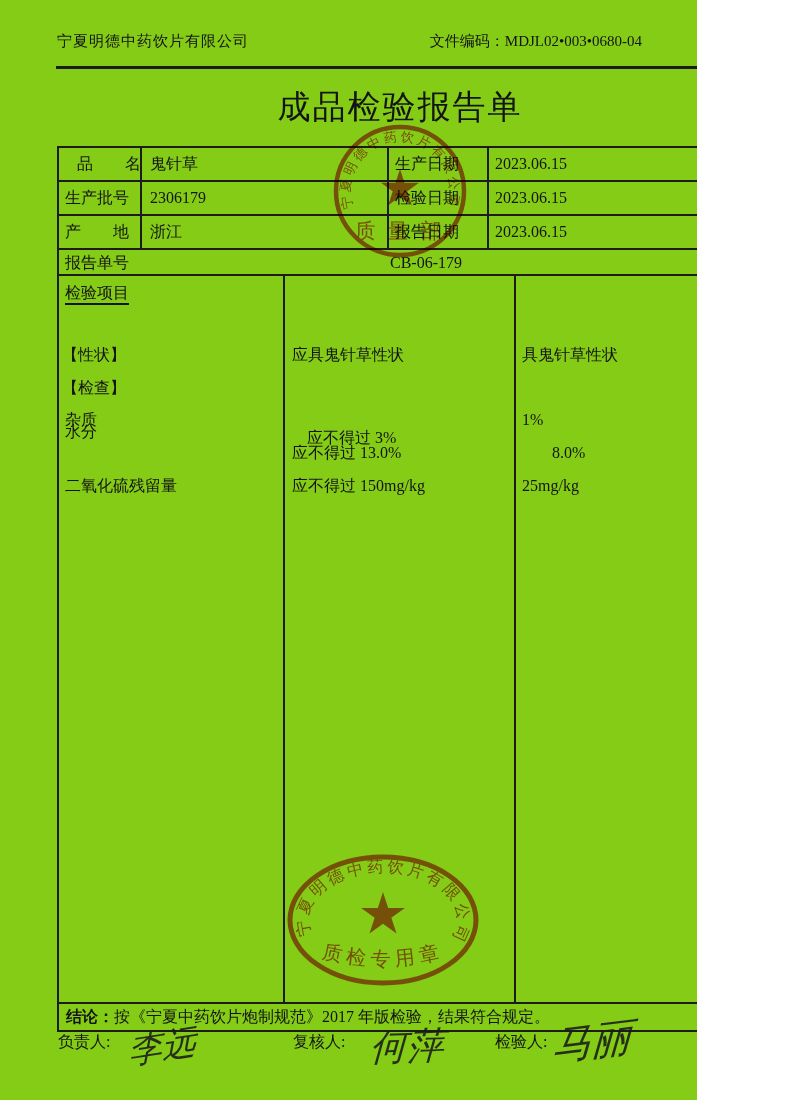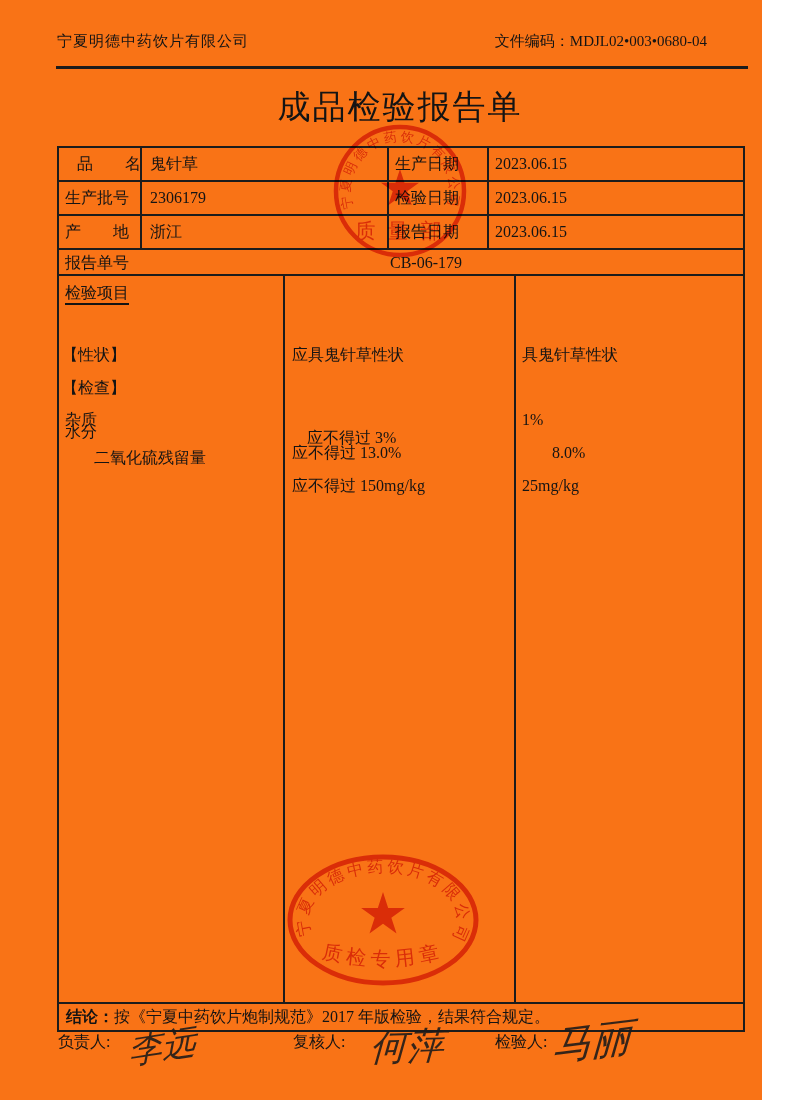--- a/index.html
+++ b/index.html
@@ -1,17 +1,17 @@
 <!DOCTYPE html>
 <html><head>
 <meta charset="utf-8">
 <style>
   html,body{margin:0;padding:0;background:#ffffff;}
   .page{
-    position:relative;width:762px;height:1100px;background:#f97316;overflow:hidden;
+    position:relative;width:697px;height:1100px;background:#84cc16;overflow:hidden;
     font-family:"Liberation Serif","DejaVu Serif",serif;color:#141414;
   }
   .hline{position:absolute;background:#1c1c1c;height:2px;}
   .vline{position:absolute;background:#1c1c1c;width:2px;}
   .txt{position:absolute;font-size:16px;line-height:1.2;white-space:pre;}
   .company{left:57px;top:32px;font-size:15px;letter-spacing:1px;}
   .doccode{right:55px;top:32px;font-size:15px;text-align:right;}
   .title{
     left:0;top:88px;width:800px;text-align:center;
     font-size:33px;font-weight:normal;letter-spacing:2px;
@@ -82,21 +82,21 @@
   <div class="txt" style="left:522px;top:378px;"></div>
 
   <div class="txt" style="left:65px;top:410px;">杂质</div>
   <div class="txt" style="left:307px;top:410px;margin-top:18px;">应不得过 3%</div>
   <div class="txt" style="left:522px;top:410px;">1%</div>
 
   <div class="txt" style="left:65px;top:422px;text-align:center;">水分</div>
   <div class="txt" style="left:292px;top:443px;">应不得过 13.0%</div>
   <div class="txt" style="left:552px;top:443px;">8.0%</div>
 
-  <div class="txt" style="left:65px;top:448px;margin-left:29px;">二氧化硫残留量</div>
+  <div class="txt" style="left:65px;top:476px;">二氧化硫残留量</div>
   <div class="txt" style="left:292px;top:476px;">应不得过 150mg/kg</div>
   <div class="txt" style="left:522px;top:476px;">25mg/kg</div>
 
   <div class="txt" style="left:66px;top:1007px;"><span class="concl-label">结论：</span><span>按《宁夏中药饮片炮制规范》2017 年版检验，结果符合规定。</span></div>
 
   <div class="txt" style="left:58px;top:1032px;">负责人:</div>
   <div class="txt" style="left:293px;top:1032px;">复核人:</div>
   <div class="txt" style="left:495px;top:1032px;">检验人:</div>
 
   <div class="sig" style="left:128px;top:1024px;font-size:34px;transform:rotate(-9deg) skewX(-6deg);">李远</div>

